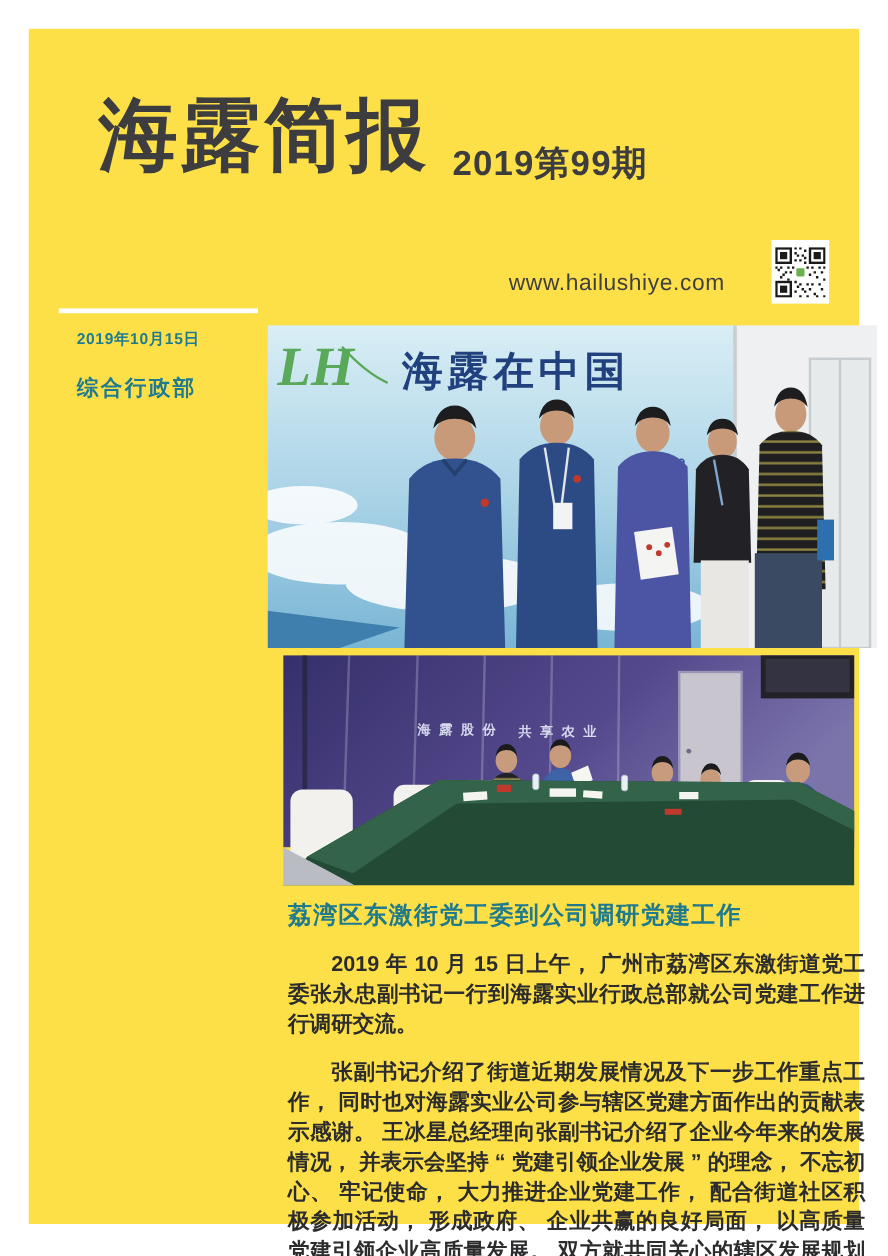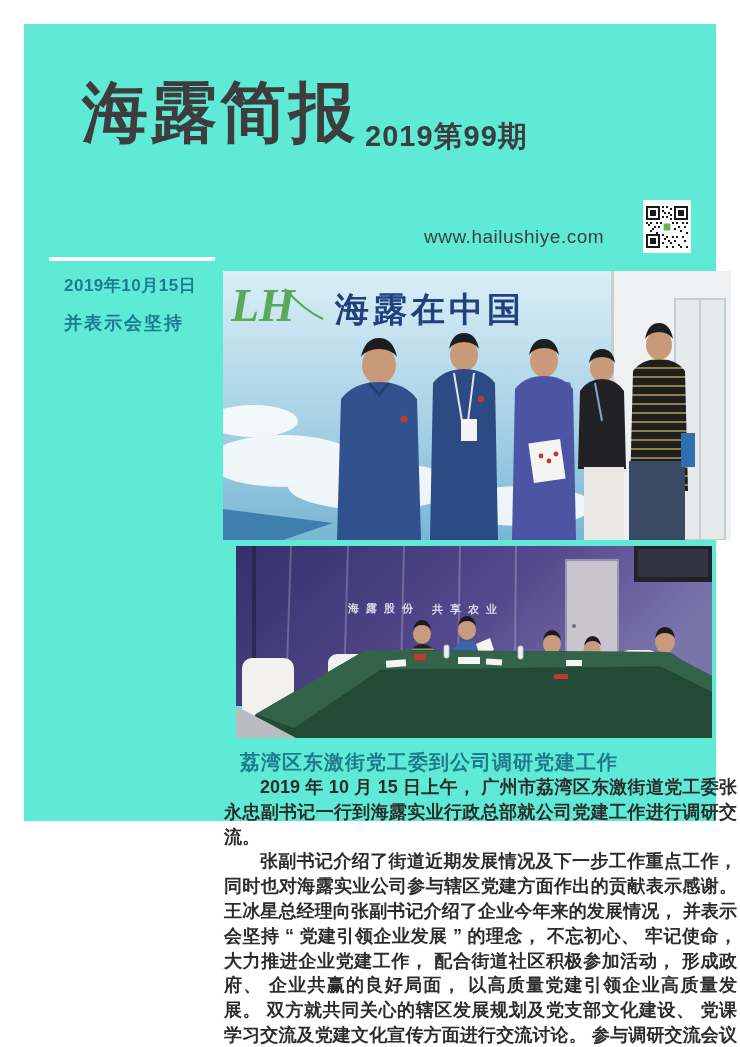--- a/index.html
+++ b/index.html
@@ -1,52 +1,52 @@
 <!DOCTYPE html>
 <html><head>
 <meta charset="utf-8">
 <style>
   html,body{margin:0;padding:0;}
   body{
     width:740px;height:1047px;position:relative;background:#ffffff;
     font-family:"Liberation Sans",sans-serif;overflow:hidden;
   }
-  .inner-page{position:absolute;left:24px;top:24px;width:692px;height:797px;background:#5eead4;}
+  .inner-page{position:absolute;left:24px;top:24px;width:692px;height:996px;background:#fde047;}
   .masthead-title{
     position:absolute;left:58px;top:54px;font-size:66px;line-height:1.05;
     font-weight:800;color:#3d3d40;letter-spacing:3px;white-space:nowrap;
   }
   .issue-no{
-    position:absolute;left:341px;top:93px;font-size:29px;font-weight:700;
+    position:absolute;left:353px;top:93px;font-size:29px;font-weight:700;
     color:#3d3d40;letter-spacing:1px;white-space:nowrap;
   }
   .website{
     position:absolute;left:400px;top:202px;width:212px;text-align:left;
     font-size:19px;color:#3f3f41;letter-spacing:.5px;
   }
   .qr-card{
     position:absolute;left:619px;top:176px;width:48px;height:53px;background:#ffffff;
     display:flex;align-items:center;justify-content:center;
   }
   .divider{position:absolute;left:25px;top:233px;width:166px;height:4px;background:#ffffff;}
-  .side-date{position:absolute;left:40px;top:250px;font-size:17px;font-weight:700;color:#1f7b91;letter-spacing:.5px;}
+  .side-date{position:absolute;left:40px;top:250px;font-size:13px;font-weight:700;color:#1f7b91;letter-spacing:.5px;}
   .side-dept{position:absolute;left:40px;top:287px;font-size:18px;font-weight:700;color:#1f7b91;letter-spacing:2px;}
   .photo{position:absolute;display:block;line-height:0;}
   .photo1{left:199px;top:247px;width:508px;height:269px;}
   .photo2{left:199px;top:509px;width:476px;height:192px;}
   .article-title{
     position:absolute;left:200px;top:709px;font-size:24px;font-weight:800;
     color:#1f7a8e;letter-spacing:1px;white-space:nowrap;
   }
   .article-body{
     position:absolute;left:200px;top:751px;width:513px;
     font-size:18px;line-height:24.8px;font-weight:600;color:#2c2c2e;
     text-align:justify;
   }
-  .article-body p{margin:0;text-indent:2em;}
+  .article-body p{margin:16px;text-indent:2em;}
 </style>
 </head>
 <body>
 
 <div class="inner-page">
 
   <div class="masthead-title">海露简报</div>
   <div class="issue-no">2019第99期</div>
 
   <div class="website">www.hailushiye.com</div>
@@ -73,21 +73,21 @@
         <path d="M8 14h1v1h-1zM10 15h1v1h-1zM13 15h1v1h-1zM15 15h1v1h-1zM18 15h1v1h-1zM9 16h1v1h-1zM11 17h1v1h-1zM14 17h1v1h-1zM19 17h1v1h-1zM8 18h1v1h-1zM12 18h1v1h-1zM16 19h1v1h-1zM10 20h1v1h-1zM13 20h1v1h-1zM17 20h1v1h-1zM20 20h1v1h-1z"></path>
       </g>
       <rect x="8.2" y="8.2" width="4.6" height="4.6" fill="#ffffff"></rect>
       <rect x="8.8" y="8.8" width="3.4" height="3.4" rx="0.6" fill="#6ab04c"></rect>
     </svg>
   </div>
 
   <div class="divider"></div>
 
   <div class="side-date">2019年10月15日</div>
-  <div class="side-dept">并表示会坚持</div>
+  <div class="side-dept">综合行政部</div>
 
   <figure class="photo photo1" style="margin:0">
     <svg width="508" height="269" viewBox="0 0 508 269">
       <defs>
         <linearGradient id="sky" x1="0" y1="0" x2="0" y2="1">
           <stop offset="0" stop-color="#d9eef5"></stop>
             <stop offset="0.55" stop-color="#a8d2e6"></stop>
             <stop offset="1" stop-color="#79b5d4"></stop>
         </linearGradient>
         <pattern id="stripes" width="6" height="9" patternUnits="userSpaceOnUse">

